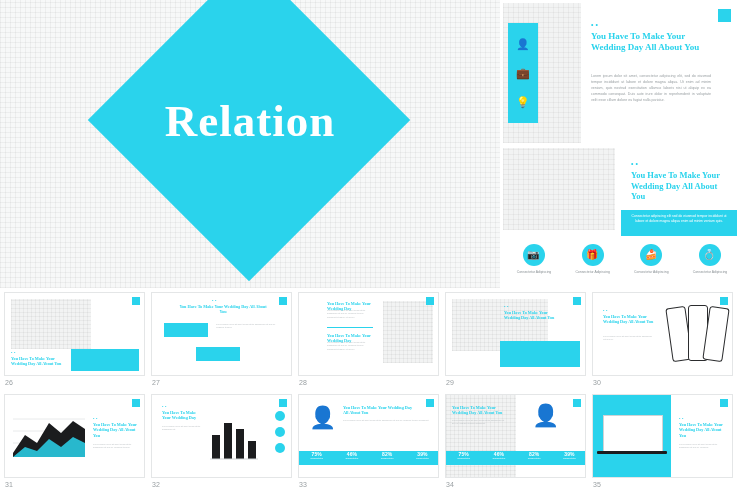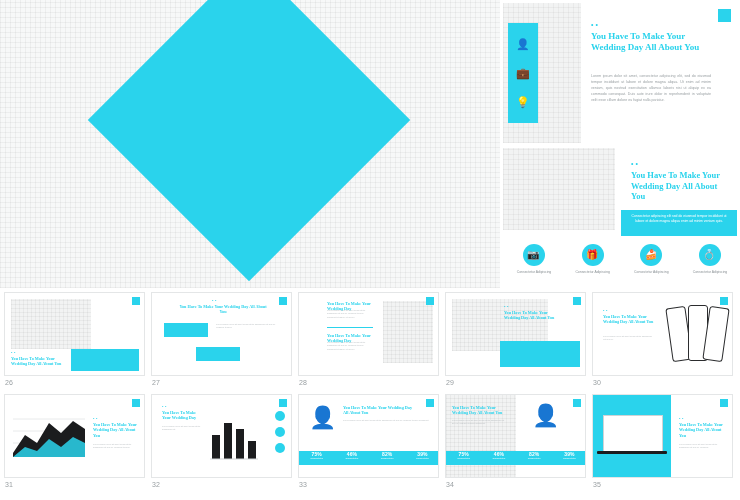--- a/index.html
+++ b/index.html
@@ -246,20 +246,21 @@
     border: 1px solid #cfd3d5;
   }
 </style>
 </head>
 <body>
 
 <div class="hero-wrap">
 
   <div class="hero-main">
     <div class="diamond"></div>
+    <div class="hero-title">Relation</div>
   </div>
 
   <div class="hero-right">
 
     <div class="panel-tr">
       <div class="panel-tr-white"></div>
 
       <div class="icon-strip">
         <div class="ic">👤</div>
         <div class="ic">💼</div>

